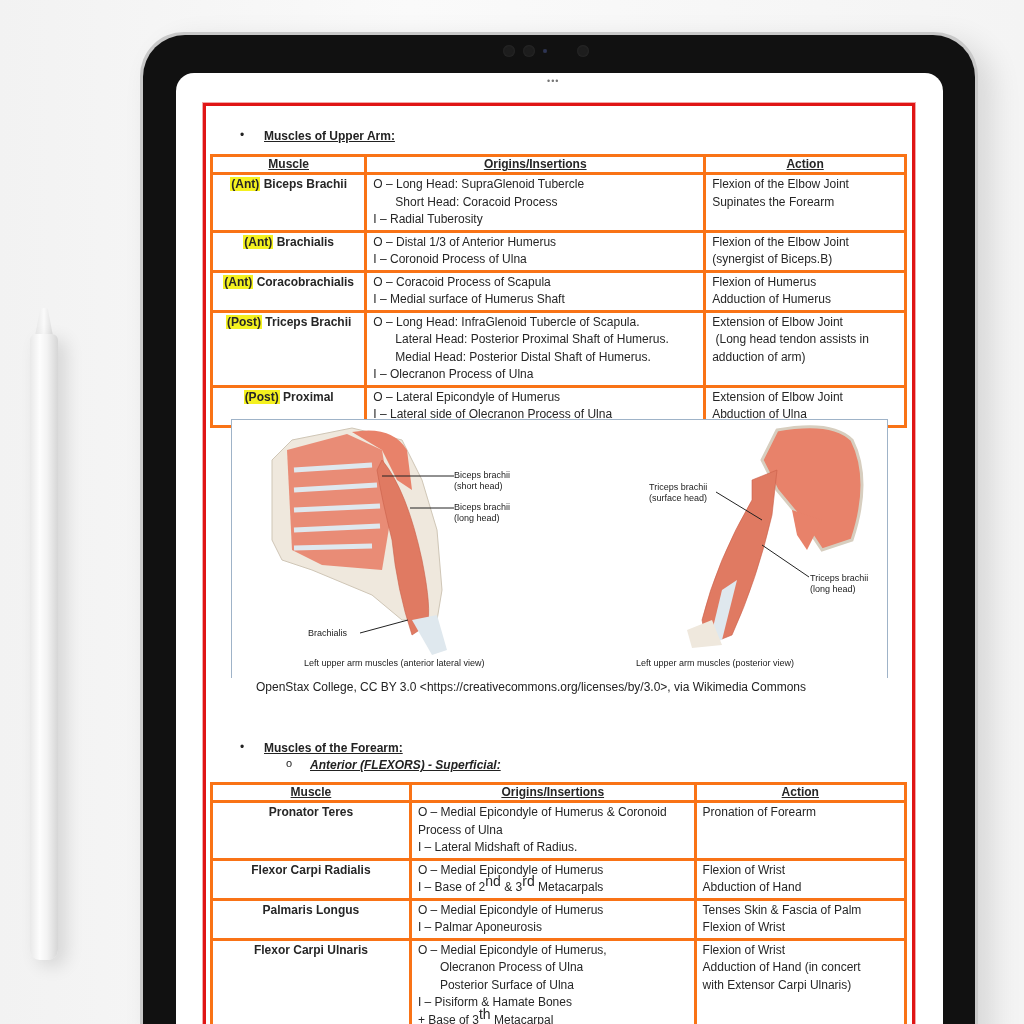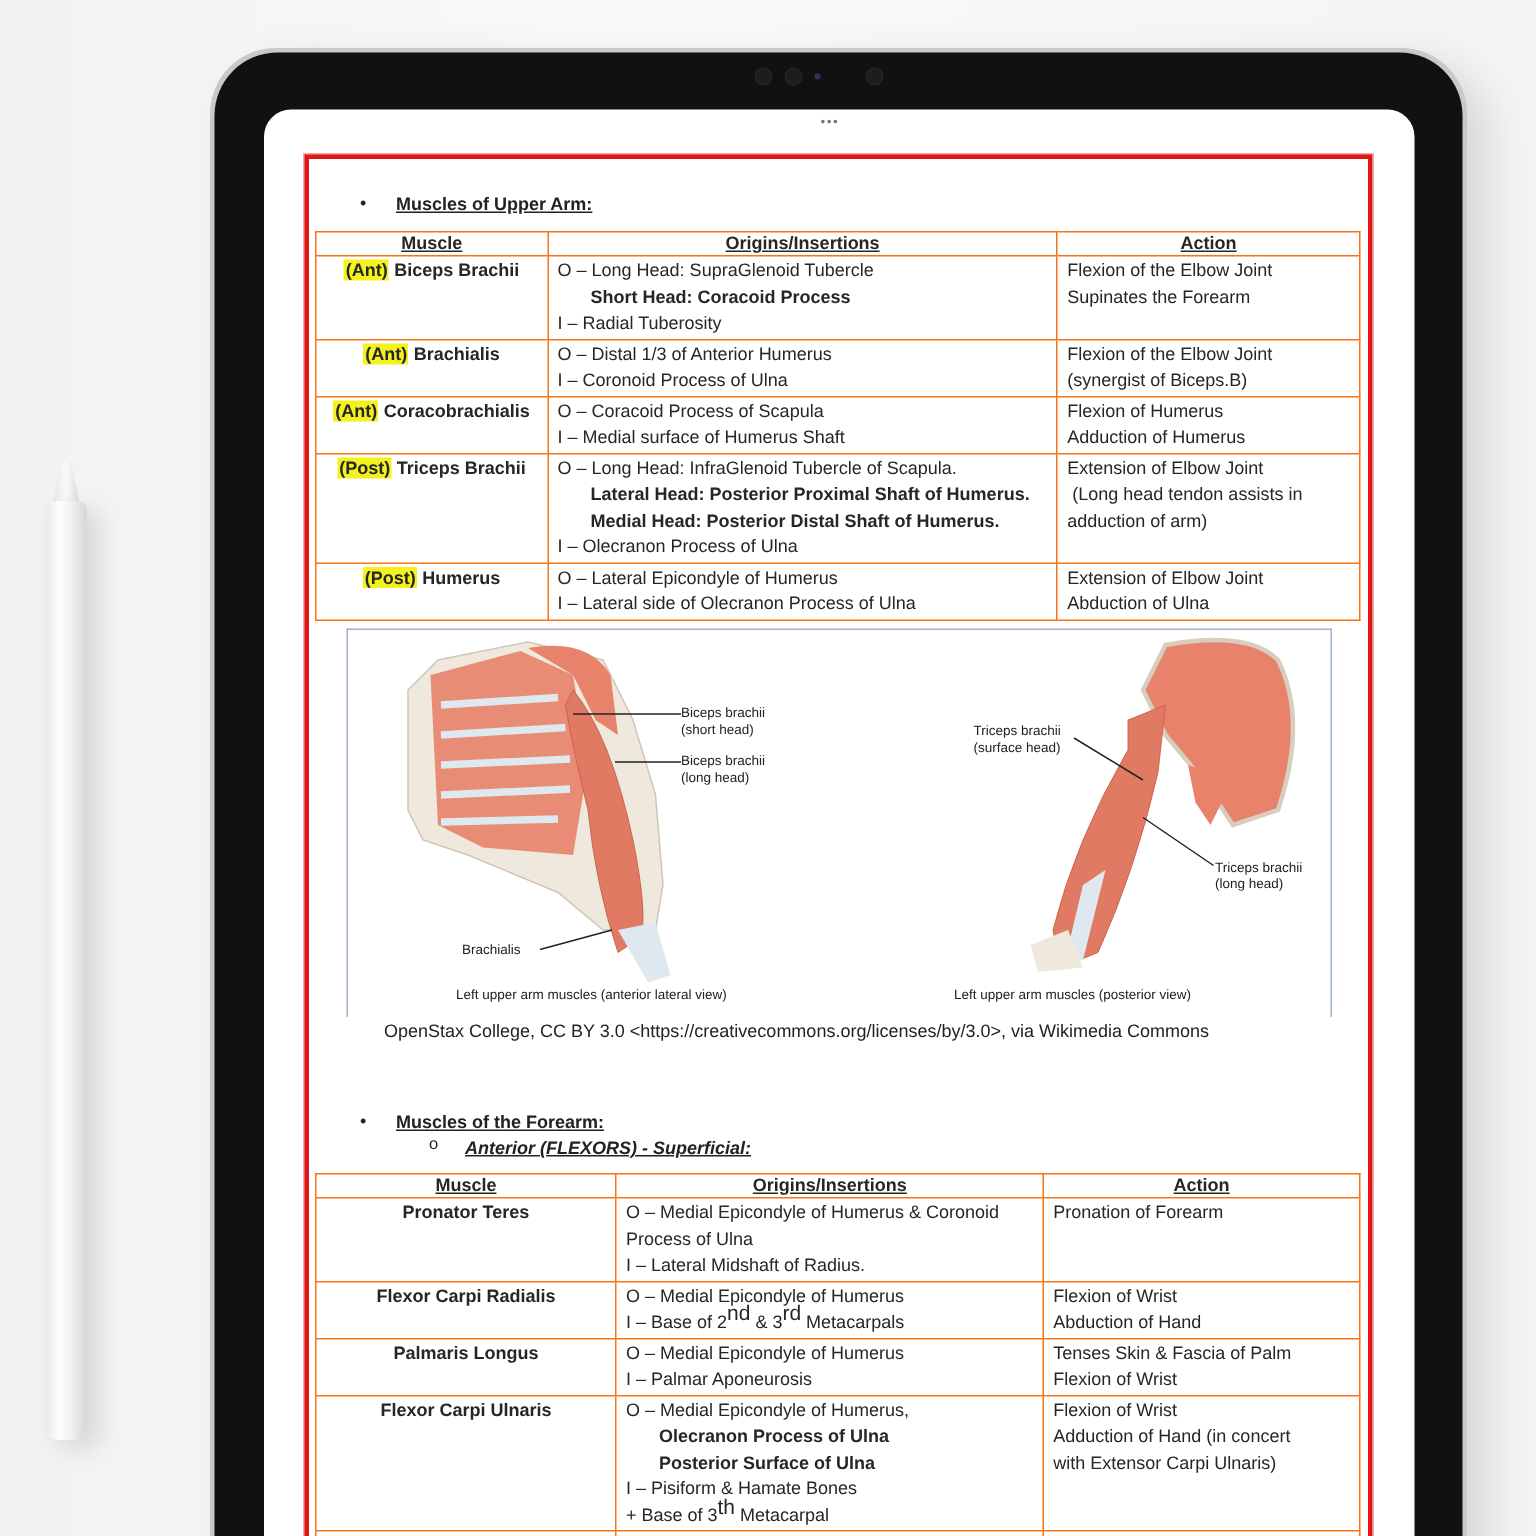--- a/index.html
+++ b/index.html
@@ -44,25 +44,25 @@
   }
   .dots { position:absolute; left:371px; top:3px; font-size:9px; color:#777; letter-spacing:1px; }
   .page-frame {
     position:absolute; left:27px; top:30px; width:706px; height:1000px;
     border:3px solid #e01515; box-shadow: 0 0 0 1px #f3a7a7;
   }
   .doc { position:absolute; left:0; top:0; right:0; font-family:"Liberation Sans", sans-serif; font-size:12px; color:#222; }
   .bullet-head { position:absolute; font-weight:bold; font-size:12px; text-decoration:underline; }
   .bullet-dot { position:absolute; font-size:12px; }
   table.mt { position:absolute; border-collapse:collapse; font-size:12px; color:#262626; }
-  table.mt th, table.mt td { border:1px solid #f97316; vertical-align:top; padding:1px 6px; line-height:17.5px; }
+  table.mt th, table.mt td { border:3px solid #f97316; vertical-align:top; padding:1px 6px; line-height:17.5px; }
   table.mt th { font-weight:bold; text-decoration:underline; text-align:center; padding:0 6px; line-height:15px;}
   td.mcell { text-align:center; font-weight:bold; }
   .hl { background:#f4f11f; padding:0 1px; }
-  .ind { padding-left:22px; display:block;font-weight:bold; }
+  .ind { padding-left:22px; display:block; }
   .line { display:block; white-space:nowrap; }
   sup { font-size:14px; line-height:0; }
   .figure {
     position:absolute; left:25px; top:313px; width:655px; height:258px;
     border:1px solid #9fb3c8; border-bottom:none; background:#fff;
   }
   .fig-label { position:absolute; font-size:9px; color:#222; line-height:11px; }
   .fig-caption { position:absolute; font-size:9px; color:#222; }
   .credit { position:absolute; left:50px; top:574px; font-size:12px; color:#222; white-space:nowrap; }
 </style>
@@ -146,21 +146,21 @@
                 <span class="line ind">Medial Head: Posterior Distal Shaft of Humerus.</span>
                 <span class="line">I – Olecranon Process of Ulna</span>
               </td>
               <td>
                 <span class="line">Extension of Elbow Joint</span>
                 <span class="line" style="white-space:pre"> (Long head tendon assists in</span>
                 <span class="line">adduction of arm)</span>
               </td>
             </tr>
             <tr>
-              <td class="mcell"><span class="hl">(Post)</span> <span>Humerus</span></td>
+              <td class="mcell"><span class="hl">(Post)</span> <span>Proximal</span></td>
               <td>
                 <span class="line">O – Lateral Epicondyle of Humerus</span>
                 <span class="line">I – Lateral side of Olecranon Process of Ulna</span>
               </td>
               <td>
                 <span class="line">Extension of Elbow Joint</span>
                 <span class="line">Abduction of Ulna</span>
               </td>
             </tr>
           </tbody>

